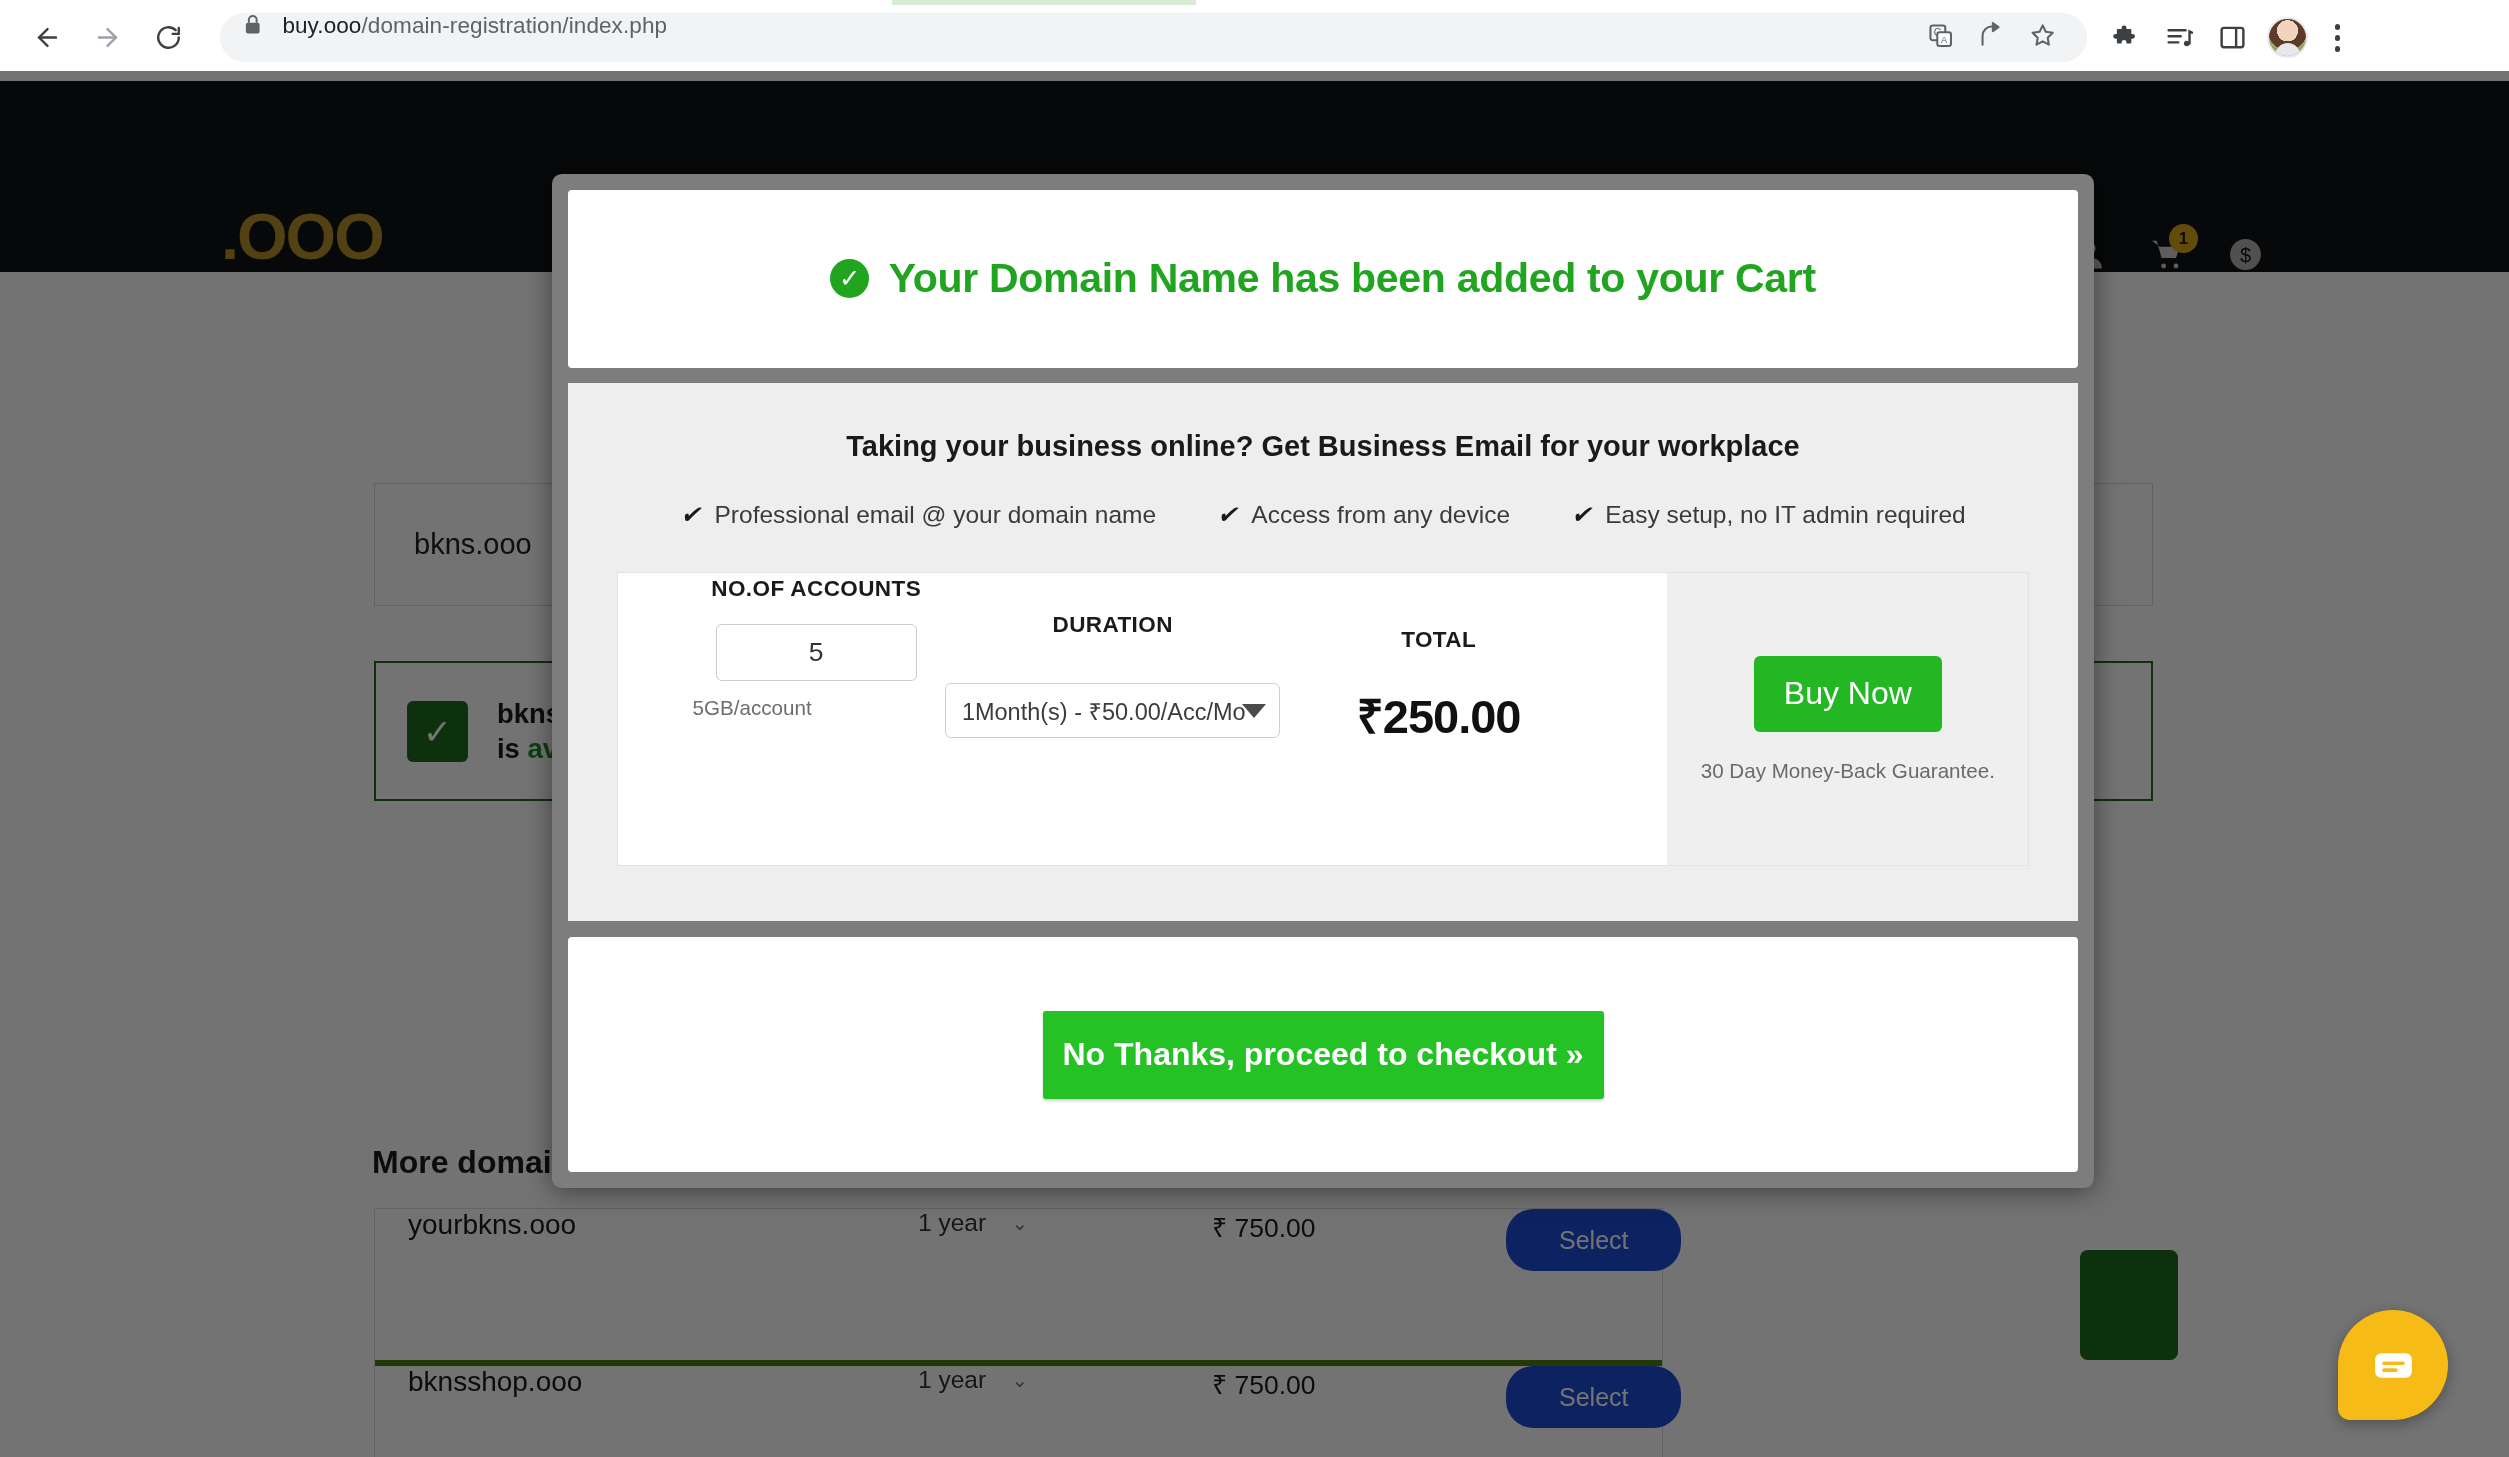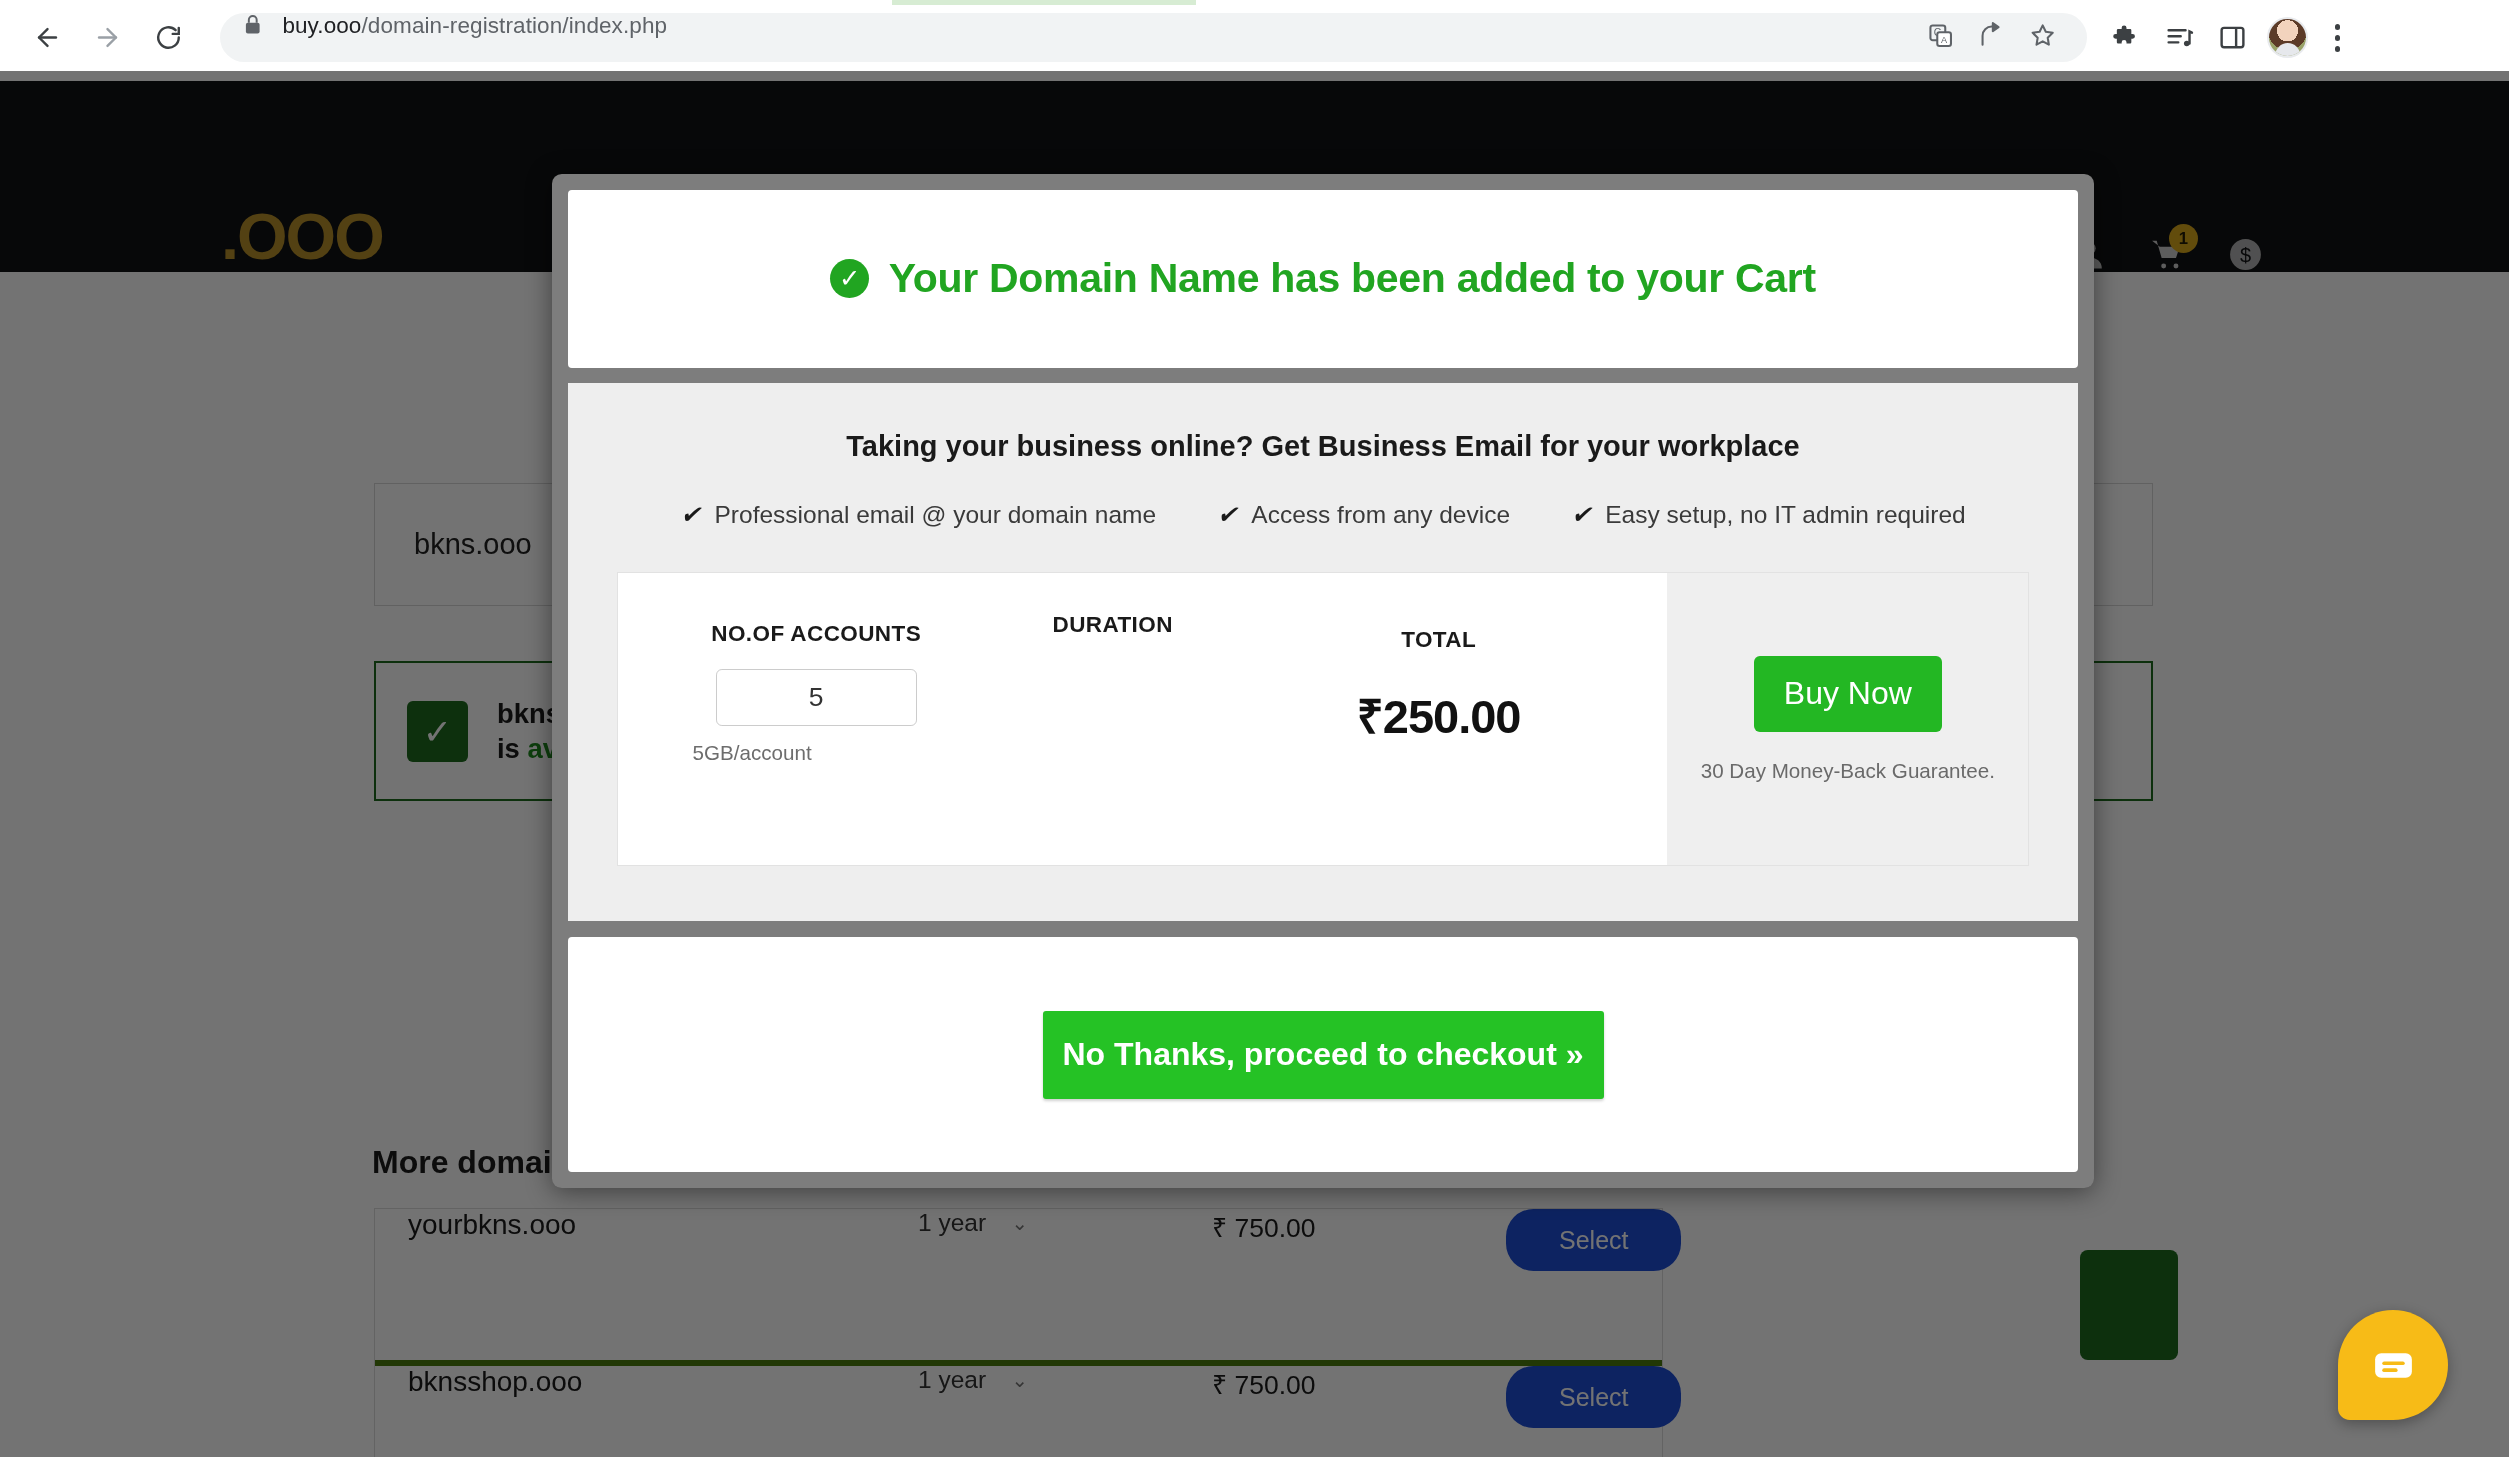--- a/index.html
+++ b/index.html
@@ -258,21 +258,21 @@
   .chk { font-size: 24.5px; color: #1a1a1a; }
 
   #plan-card {
     margin-top: 43px;
     background: #ffffff;
     border: 1px solid #e2e2e2;
     height: 294px;
     display: flex; align-items: stretch;
     padding: 0 0 0 71px;
   }
-  .plan-col { display: flex; flex-direction: column; align-items: center; padding-top: 45px; }
+  .plan-col { display: flex; flex-direction: column; align-items: center; }
   .plan-label {
     font-size: 22.5px; font-weight: 700; color: #1a1a1a;
     letter-spacing: 0.4px; text-align: center; line-height: 1.45;
   }
   #col-accounts { width: 255px; }
   #accounts-input {
     margin-top: 17.6px;
     width: 201px; height: 57px;
     border: 1px solid #cccccc; border-radius: 5.9px;
     text-align: center; font-size: 26.5px; color: #333;
@@ -473,20 +473,24 @@
     <div id="plan-card">
 
       <div class="plan-col" id="col-accounts">
         <div class="plan-label">NO.OF ACCOUNTS</div>
         <input id="accounts-input" type="text" value="5" style="">
         <div id="accounts-note">5GB/account</div>
       </div>
 
       <div class="plan-col" id="col-duration">
         <div class="plan-label">DURATION</div>
+        <div id="duration-select">
+          <span id="duration-value">1Month(s) - ₹50.00/Acc/Mo</span>
+          <span id="duration-caret"></span>
+        </div>
       </div>
 
       <div class="plan-col" id="col-total">
         <div class="plan-label">TOTAL</div>
         <div id="total-value">₹250.00</div>
       </div>
 
       <div id="buy-panel">
         <button id="buy-now-btn">Buy Now</button>
         <div id="money-back">30 Day Money-Back Guarantee.</div>

